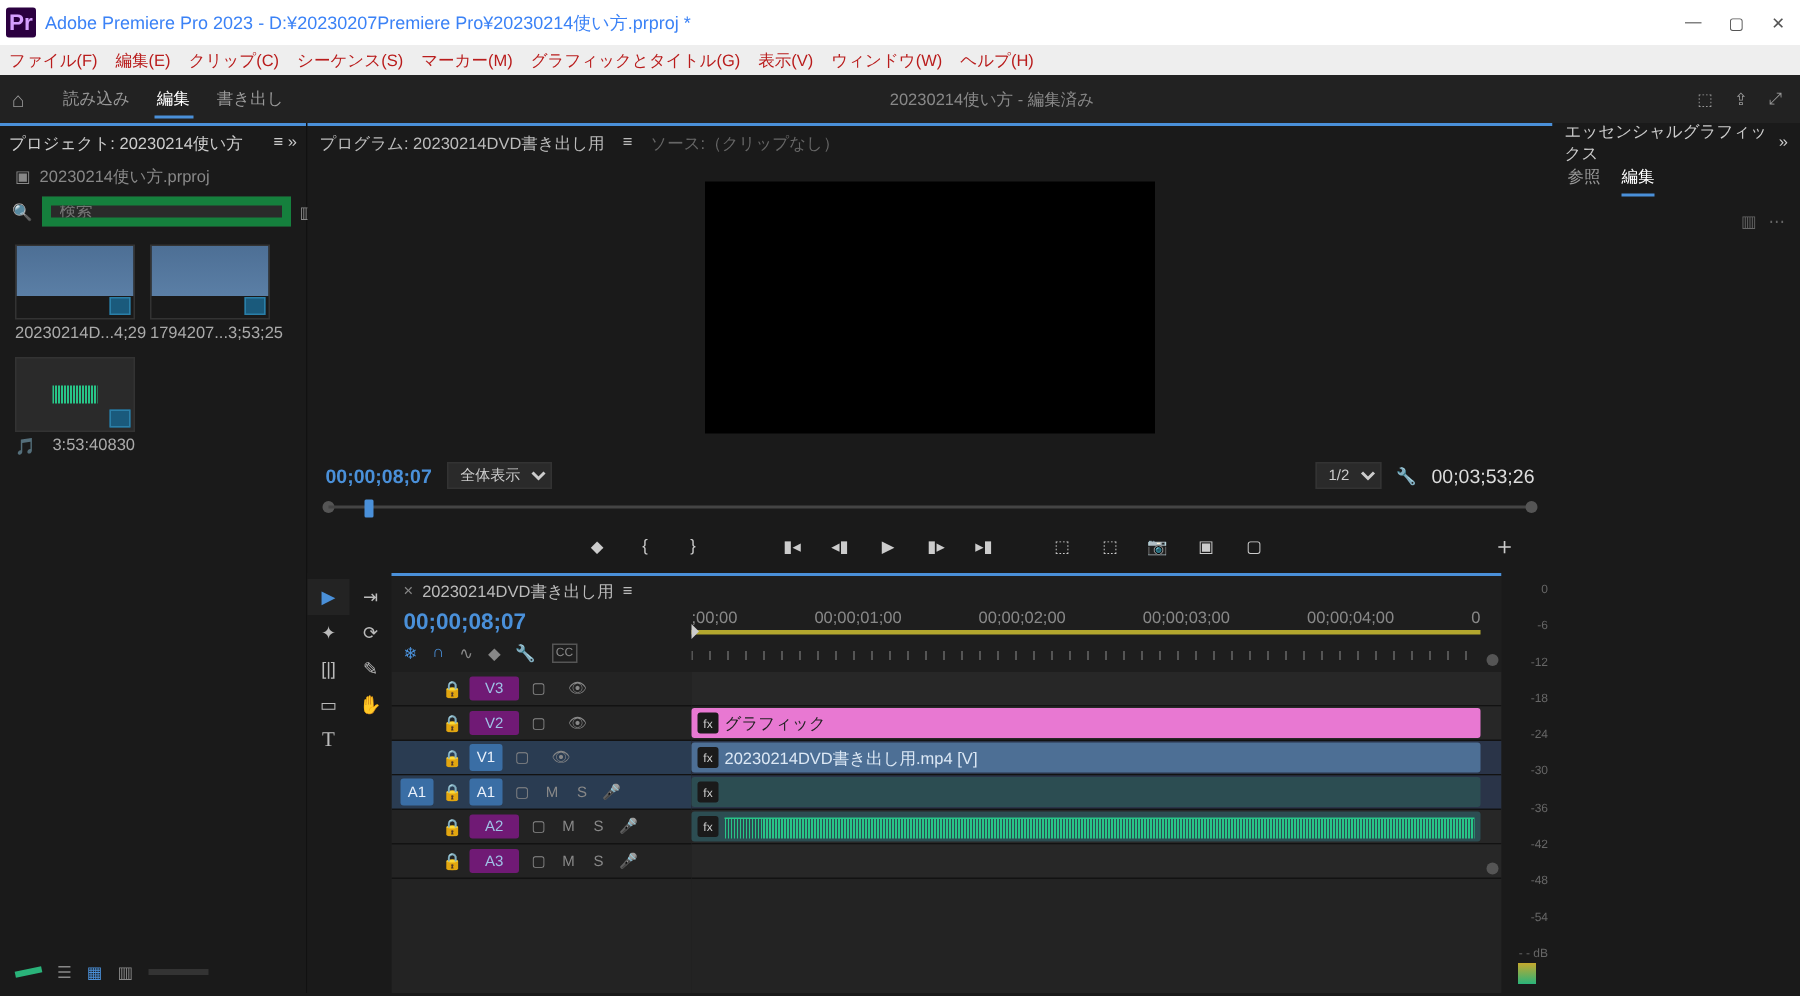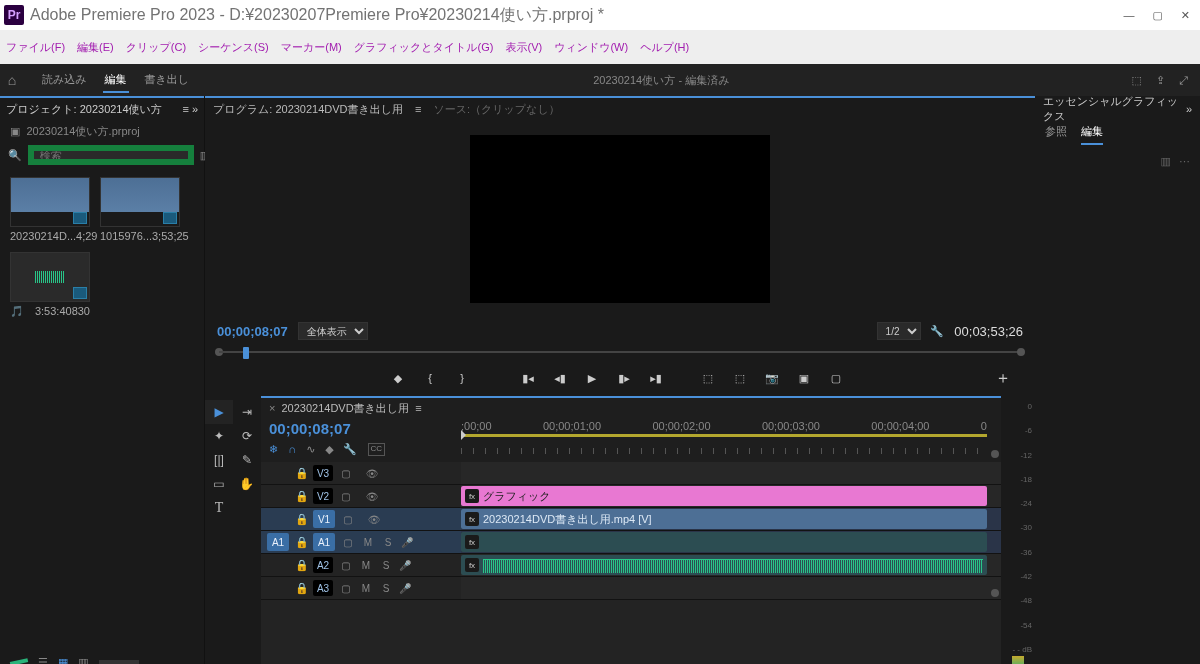--- a/index.html
+++ b/index.html
@@ -1,21 +1,21 @@
 <!DOCTYPE html>
 <html><head>
 <meta charset="utf-8">
 <style>
   * { box-sizing: border-box; margin: 0; padding: 0; font-family: "Segoe UI", Arial, sans-serif; font-size: 11px; }
   body { background: #1a1a1a; color: #ccc; overflow: hidden; width: 1200px; height: 664px; }
   .titlebar { height: 30px; background: #fff; display: flex; align-items: center; padding: 0 4px; }
-  .titlebar .logo { width: 20px; height: 20px; background: #2b0040; color: #d6a0ff; display: flex; align-items: center; justify-content: center; font-weight: bold; font-size: 12px; border-radius: 2px; margin-right: 6px; }
-  .titlebar .title { color: #737373; font-size: 16px; flex: 1; }
+  .titlebar .logo { width: 20px; height: 20px; background: #2b0040; color: #d6a0ff; display: flex; align-items: center; justify-content: center; font-weight: bold; font-size: 15px; border-radius: 2px; margin-right: 6px; }
+  .titlebar .title { color: #3b82f6; font-size: 12px; flex: 1; }
   .titlebar .wincontrols { display: flex; gap: 18px; margin-right: 6px; color: #555; font-size: 14px; }
-  .menubar { height: 34px; background: #eee; color: #a21caf; display: flex; align-items: center; padding: 0 6px; gap: 12px; font-size: 12px; }
+  .menubar { height: 20px; background: #eee; color: #b91c1c; display: flex; align-items: center; padding: 0 6px; gap: 12px; font-size: 12px; }
   .workspacebar { height: 32px; background: #222; display: flex; align-items: center; color: #999; }
   .workspacebar .home { width: 24px; text-align: center; font-size: 14px; }
   .workspacebar .ws-tabs { display: flex; gap: 14px; margin-left: 16px; }
   .workspacebar .ws-tab { padding: 4px 2px; }
   .workspacebar .ws-tab.active { color: #fff; border-bottom: 2px solid #4a90d9; }
   .workspacebar .center { flex: 1; text-align: center; color: #888; }
   .workspacebar .rightctl { display: flex; gap: 14px; margin-right: 12px; font-size: 14px; }
   .mainarea { display: flex; height: 580px; }
   .leftcol { width: 205px; background: #1a1a1a; display: flex; flex-direction: column; border-right: 1px solid #111; }
   .panelhdr { height: 24px; display: flex; align-items: center; padding: 0 6px; color: #ccc; font-size: 10px; border-top: 2px solid #4a90d9; }
@@ -68,21 +68,21 @@
   .tltop .ruler .labels { position: absolute; top: 0; left: 0; right: 14px; display: flex; justify-content: space-between; color: #888; font-size: 9px; padding: 2px 0; }
   .tltop .ruler .workarea { position: absolute; top: 16px; left: 0; right: 14px; height: 3px; background: #b3a72e; }
   .tltop .ruler .workarea::before { content: ""; position: absolute; left: 0; top: -4px; width: 0; height: 0; border-left: 5px solid #ccc; border-top: 5px solid transparent; border-bottom: 5px solid transparent; }
   .tltop .ruler .scale { position: absolute; top: 30px; left: 0; right: 14px; height: 6px; background: repeating-linear-gradient(90deg, #555 0 1px, transparent 1px 12px); }
   .tracks { flex: 1; display: flex; position: relative; overflow: hidden; }
   .trackheads { width: 200px; background: #232323; }
   .trhead { height: 23px; border-bottom: 1px solid #121212; display: flex; align-items: center; padding: 0 6px; gap: 6px; color: #aaa; font-size: 10px; }
   .trhead .src { width: 22px; }
   .trhead .srcbtn { width: 22px; height: 18px; background: #3a6ea5; color: #eaf1fb; display: flex; align-items: center; justify-content: center; border-radius: 2px; font-size: 10px; }
   .trhead .lk { width: 12px; }
-  .trhead .tg { width: 20px; height: 16px; background: #000000; color: #9fc2e6; display: flex; align-items: center; justify-content: center; border-radius: 2px; font-size: 10px; }
+  .trhead .tg { width: 33px; height: 16px; background: #701a75; color: #9fc2e6; display: flex; align-items: center; justify-content: center; border-radius: 2px; font-size: 10px; }
   .trhead .ic { width: 14px; text-align: center; color: #888; font-size: 10px; }
   .trhead.sel { background: #2a3c52; }
   .trackbody { flex: 1; position: relative; background: #232323; }
   .trackrow { height: 23px; border-bottom: 1px solid #121212; position: relative; background: #272727; }
   .trackrow.v1 { background: #2a3448; }
   .clip { position: absolute; top: 1px; bottom: 1px; left: 0; right: 14px; border-radius: 2px; display: flex; align-items: center; padding-left: 4px; font-size: 9px; color: #222; overflow: hidden; }
   .clip.graphic { background: #e878d2; }
   .clip.video { background: #4d6f95; color: #dce8f5; }
   .clip.audio { background: #2c4d52; }
   .clip.audio .wave { position: absolute; top: 4px; left: 22px; right: 4px; bottom: 2px; background: repeating-linear-gradient(90deg, #28c588 0 1px, transparent 1px 2px); border-top: 1px solid #28c588; }
@@ -168,21 +168,21 @@
         <div class="label">
             <span>20230214D...</span>
             <span>4;29</span>
           </div>
       </div>
       <div class="thumb">
         <div class="img sky">
             <div class="badge"></div>
           </div>
         <div class="label">
-            <span>1015976...</span>
+            <span>1794207...</span>
             <span>3;53;25</span>
           </div>
       </div>
       <div class="thumb">
         <div class="img audio" style="display:flex;align-items:center;justify-content:center;">
           <div style="width:30px;height:12px;background:repeating-linear-gradient(90deg,#28c588 0 1px,transparent 1px 2px);"></div>
           <div class="badge"></div>
         </div>
         <div class="label">
             <span>🎵</span>

